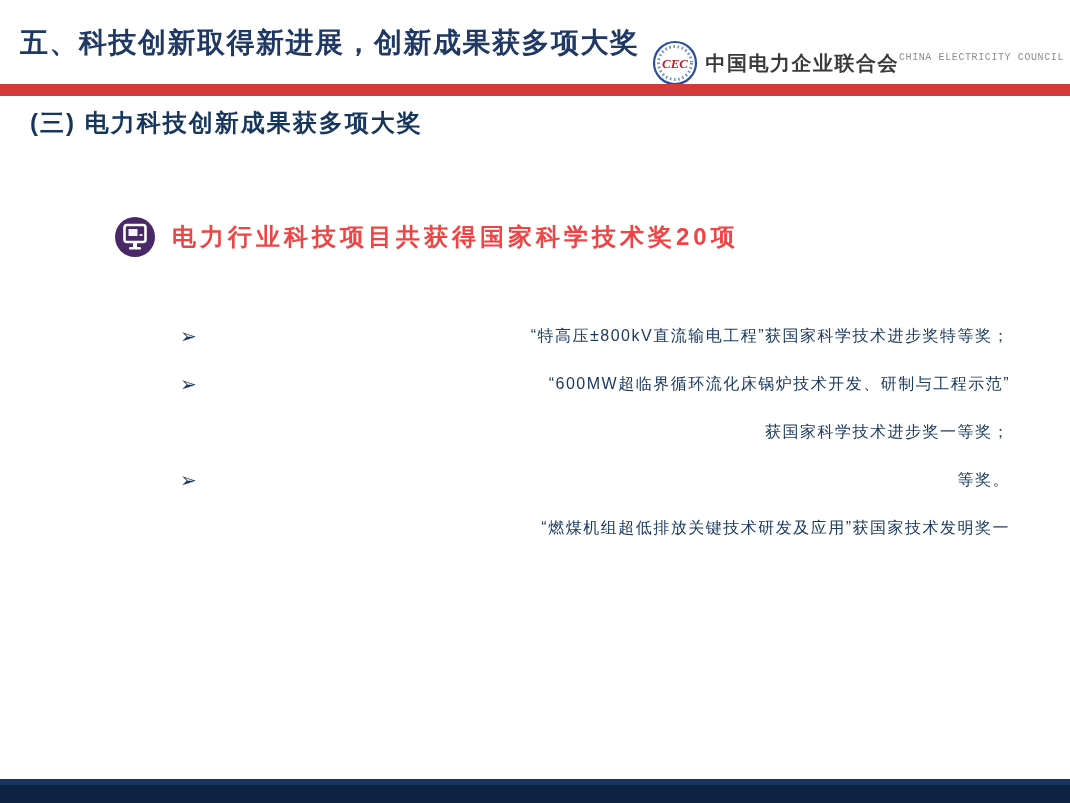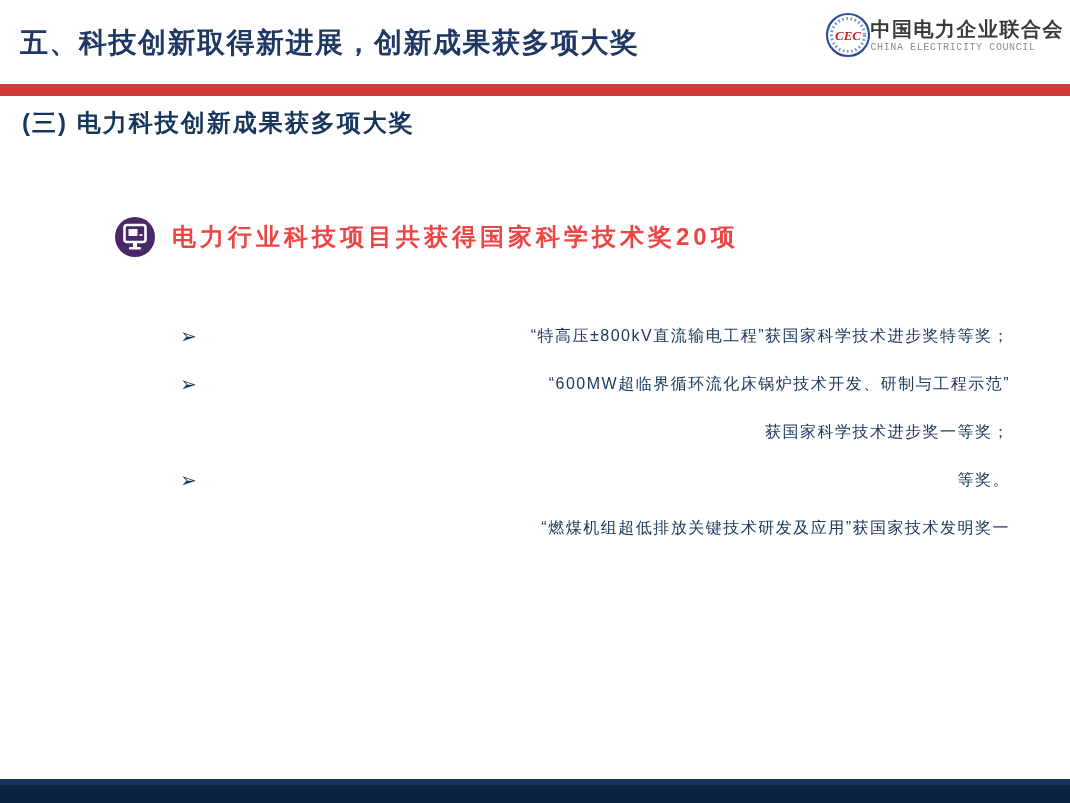--- a/index.html
+++ b/index.html
@@ -10,42 +10,42 @@
     overflow:hidden;
     font-family:"Liberation Sans",sans-serif;
   }
   
   .page-title{
     position:absolute;left:20px;top:24px;margin:0;
     font-size:28px;font-weight:bold;color:#1F3864;
     letter-spacing:1.5px;white-space:nowrap;
   }
   .logo{
-    position:absolute;right:6px;top:12px;
-    display:flex;align-items:center;
+    position:absolute;right:6px;top:40px;
+    display:flex;align-items:center;gap:7px;
   }
   .logo-emblem{width:46px;height:46px;flex:0 0 auto;}
-  .logo-text{display:flex;flex-direction:column;align-items:flex-start;}
+  .logo-text{display:flex;align-items:flex-start;}
   .logo-cn{
     font-size:20px;font-weight:bold;color:#3a3a3a;
     letter-spacing:1.5px;white-space:nowrap;line-height:24px;
   }
   .logo-en{
     font-family:Liberation Mono, monospace;
     font-size:10px;color:#8d8d8d;letter-spacing:0.6px;
     white-space:nowrap;margin-top:1px;
   }
   
   .red-bar{
     position:absolute;left:0;top:84px;width:100%;height:12px;
     background:#D23B3B;
   }
   
   .section-heading{
-    position:absolute;left:22px;top:107px;margin:0;
+    position:absolute;left:30px;top:107px;margin:0;
     font-size:24px;font-weight:bold;color:#17365D;
     letter-spacing:2px;white-space:nowrap;
   }
   
   .callout{
     position:absolute;left:115px;top:217px;
     display:flex;align-items:center;gap:17px;
   }
   .icon-circle{
     width:40px;height:40px;border-radius:50%;

